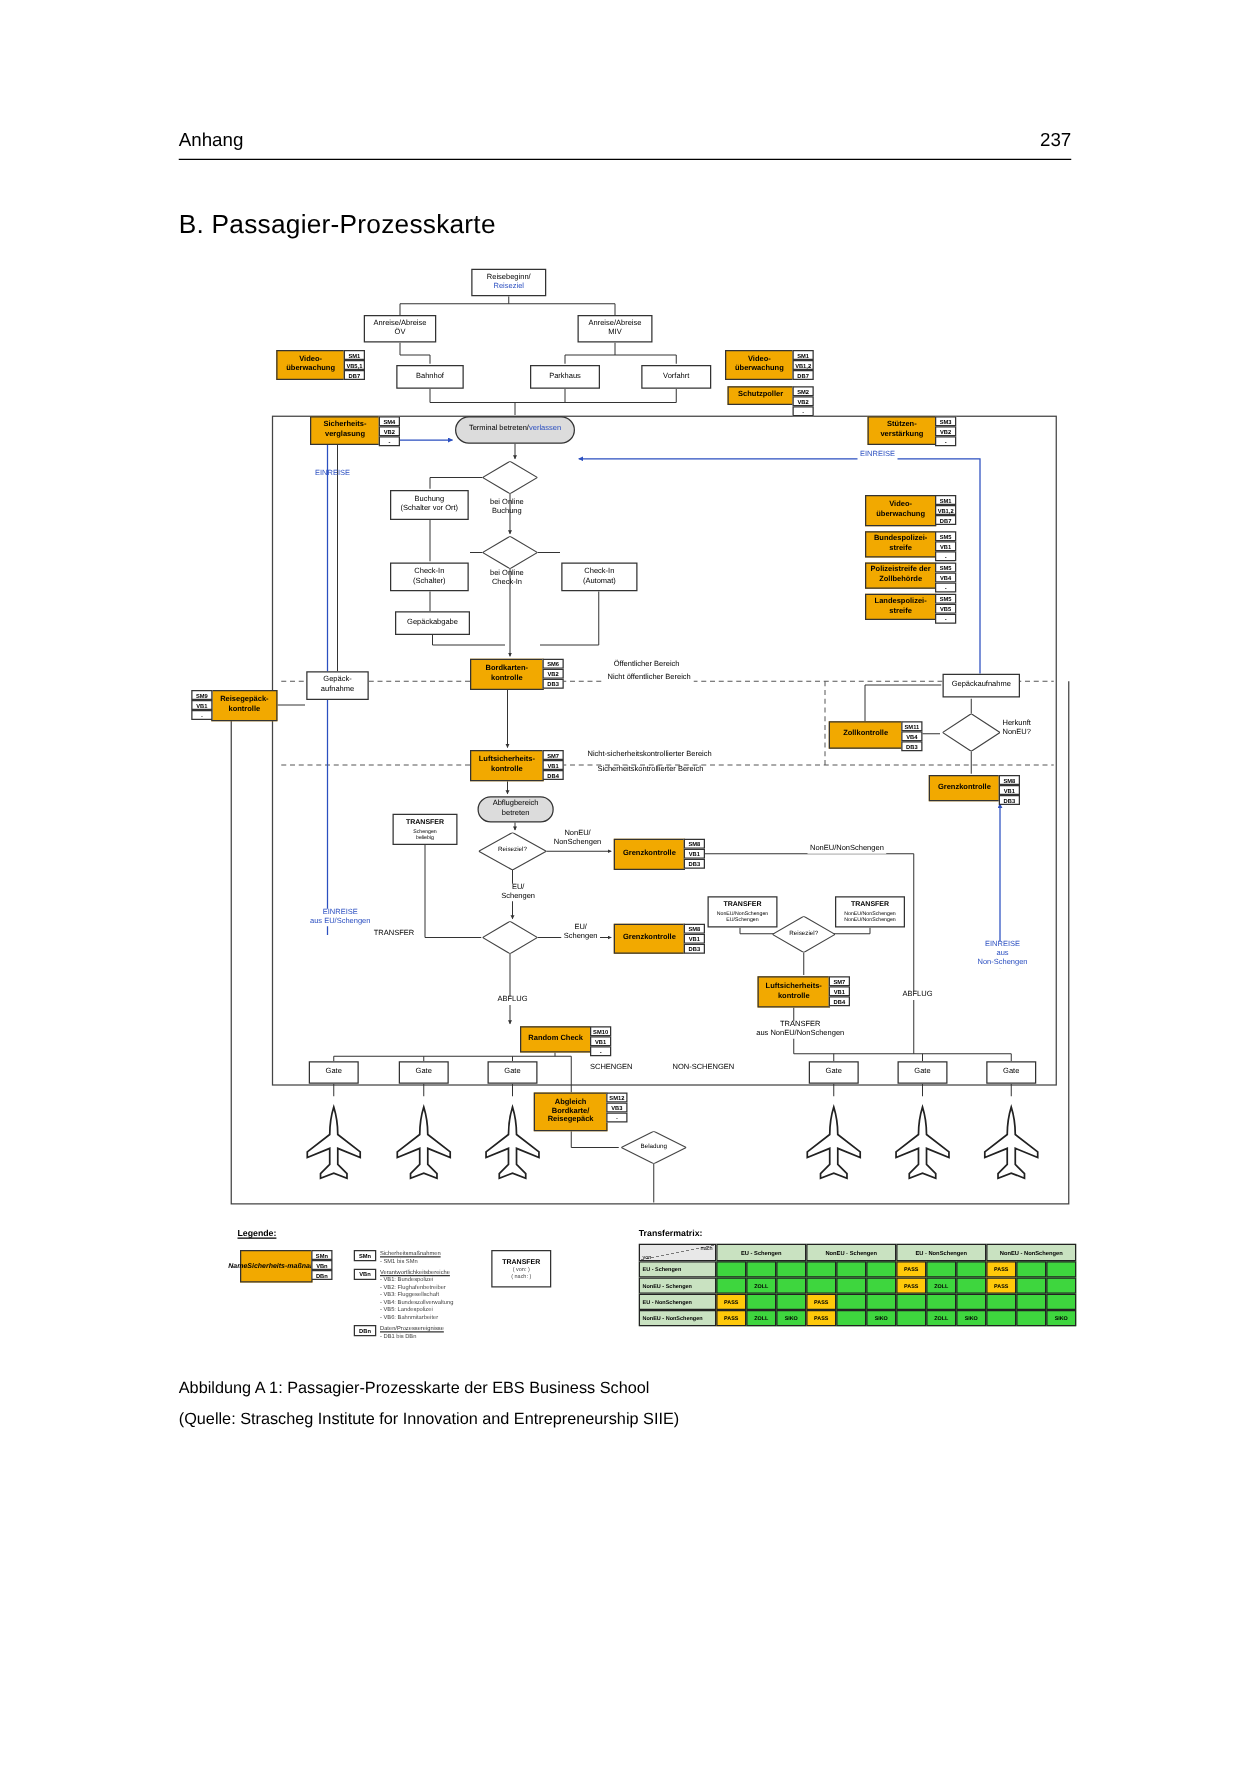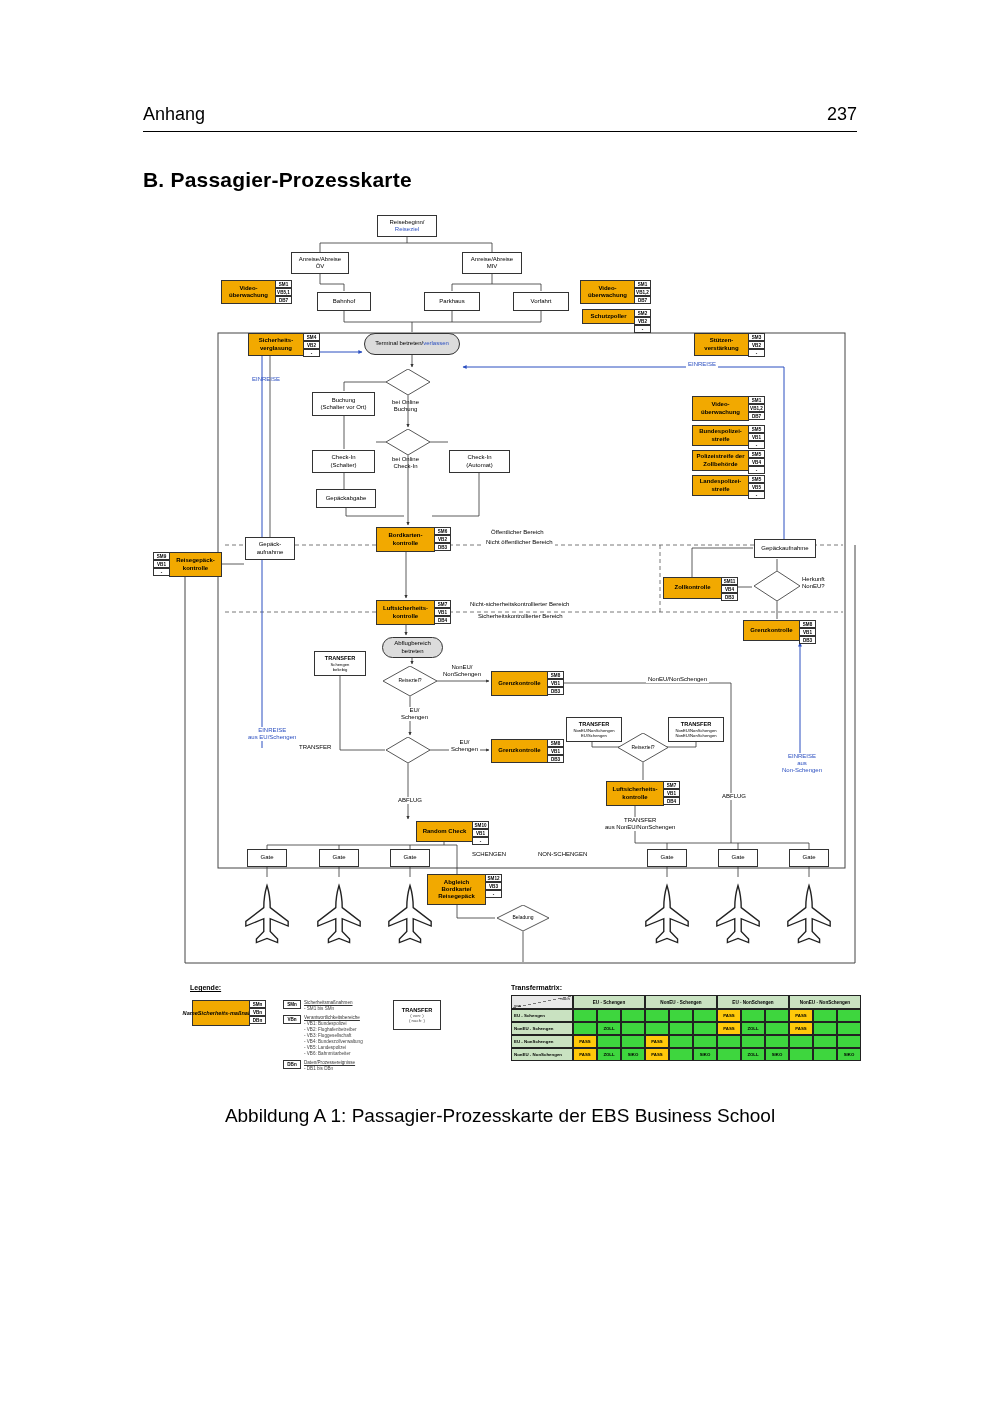--- a/index.html
+++ b/index.html
@@ -1,24 +1,24 @@
 <!DOCTYPE html>
 <html><head>
 <meta charset="utf-8">
 <style>
   *{margin:0;padding:0;box-sizing:border-box}
   html,body{background:#888}
   #page{position:relative;width:1000px;height:1414px;background:#fff;margin:0 auto;
         font-family:"Liberation Sans",sans-serif;color:#000;overflow:hidden}
   #header{position:absolute;left:143px;top:104px;width:714px;display:flex;
-          justify-content:space-between;font-size:18px;padding-bottom:6px;
+          justify-content:space-between;font-size:15px;padding-bottom:6px;
           border-bottom:1.3px solid #000}
-  #title{position:absolute;left:143px;top:168px;font-size:21px;font-weight:700;letter-spacing:.2px}
-  #caption{position:absolute;left:143px;top:1098px;width:714px;text-align:center;
-           font-size:19px;line-height:1.9}
+  #title{position:absolute;left:143px;top:168px;font-size:21px;font-weight:400;letter-spacing:.2px}
+  #caption{position:absolute;left:143px;top:1098px;width:714px;text-align:left;
+           font-size:13px;line-height:1.9}
   
   #connectors{position:absolute;left:0;top:0;z-index:1}
   #connectors .k{stroke:#333;stroke-width:.8;fill:none}
   #connectors .fr{stroke:#444;stroke-width:1;fill:none}
   #connectors .dash{stroke:#555;stroke-width:.8;stroke-dasharray:4 3;fill:none}
   #connectors .b{stroke:#2B4FC0;stroke-width:1;fill:none}
   #nodes{position:absolute;left:0;top:0;width:1000px;height:1414px;z-index:2;pointer-events:none}
   .node{position:absolute;display:flex;align-items:center;justify-content:center;text-align:center}
   .node .ntext{position:relative;z-index:2;width:100%;font-size:6px;line-height:1.18}
   .process{background:#fff;border:.8px solid #333}
@@ -714,15 +714,16 @@
         <div class="m-cell m-c">ZOLL</div>
         <div class="m-cell m-c">SIKO</div>
         <div class="m-cell m-c"></div>
         <div class="m-cell m-c"></div>
         <div class="m-cell m-c">SIKO</div>
       </div>
   </div>
 
   <div id="caption">
     <div>Abbildung A 1: Passagier-Prozesskarte der EBS Business School</div>
+    <div>(Quelle: Strascheg Institute for Innovation and Entrepreneurship SIIE)</div>
   </div>
 
 </div>
 
 </body></html>

